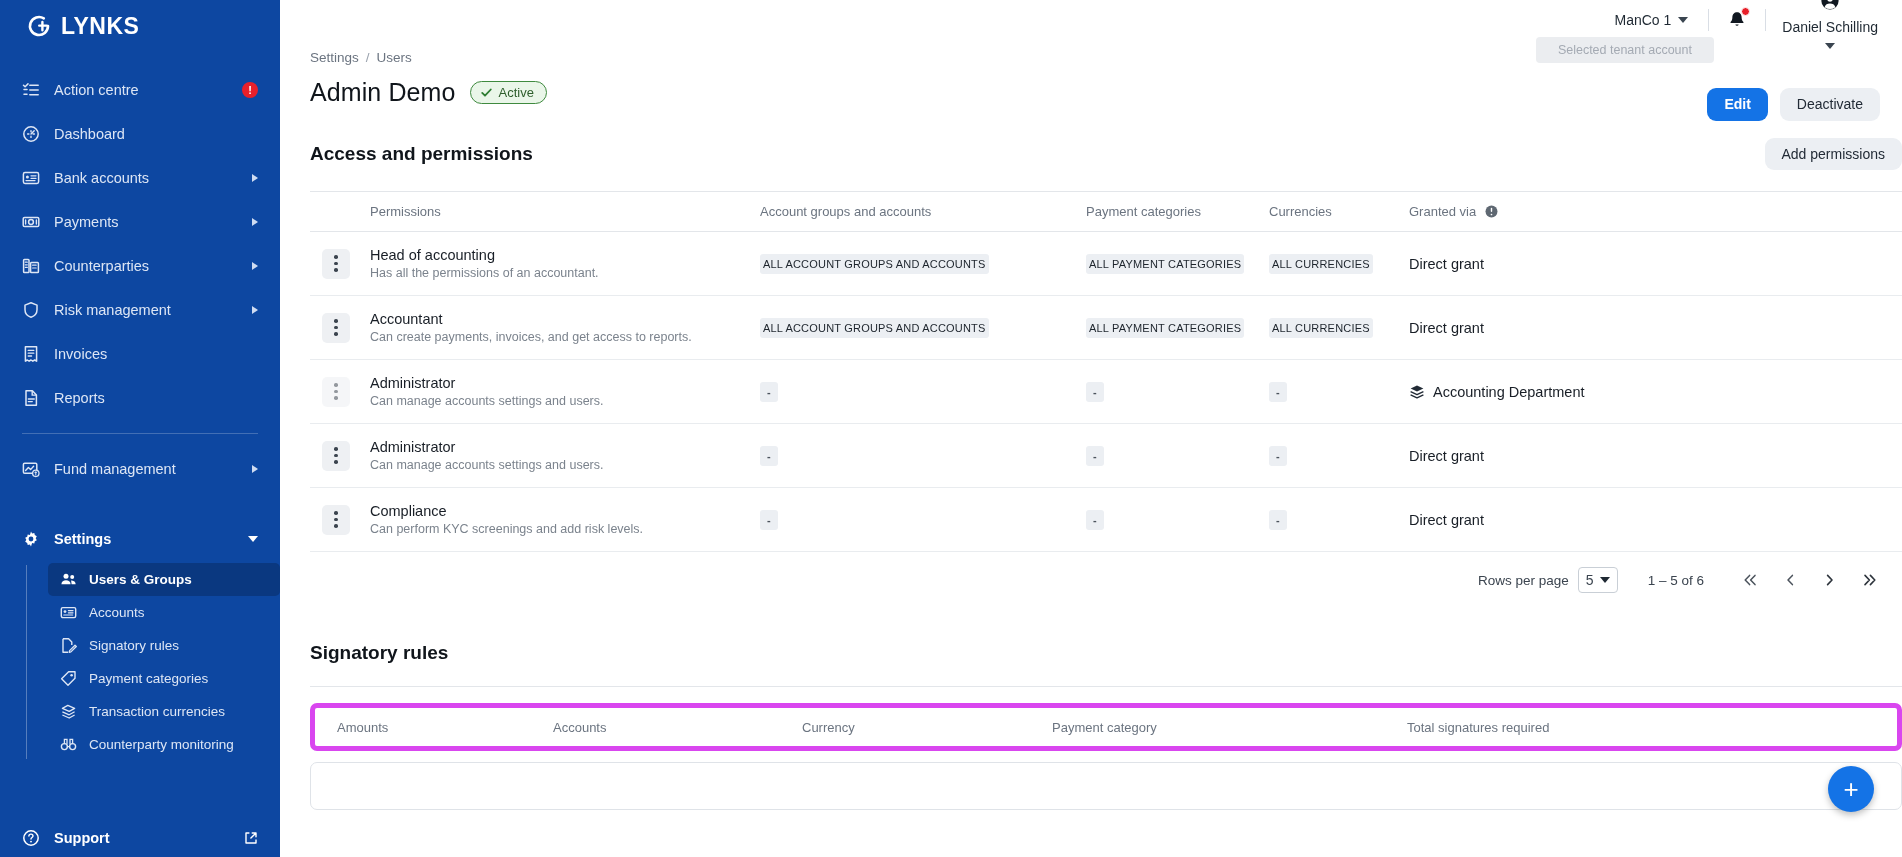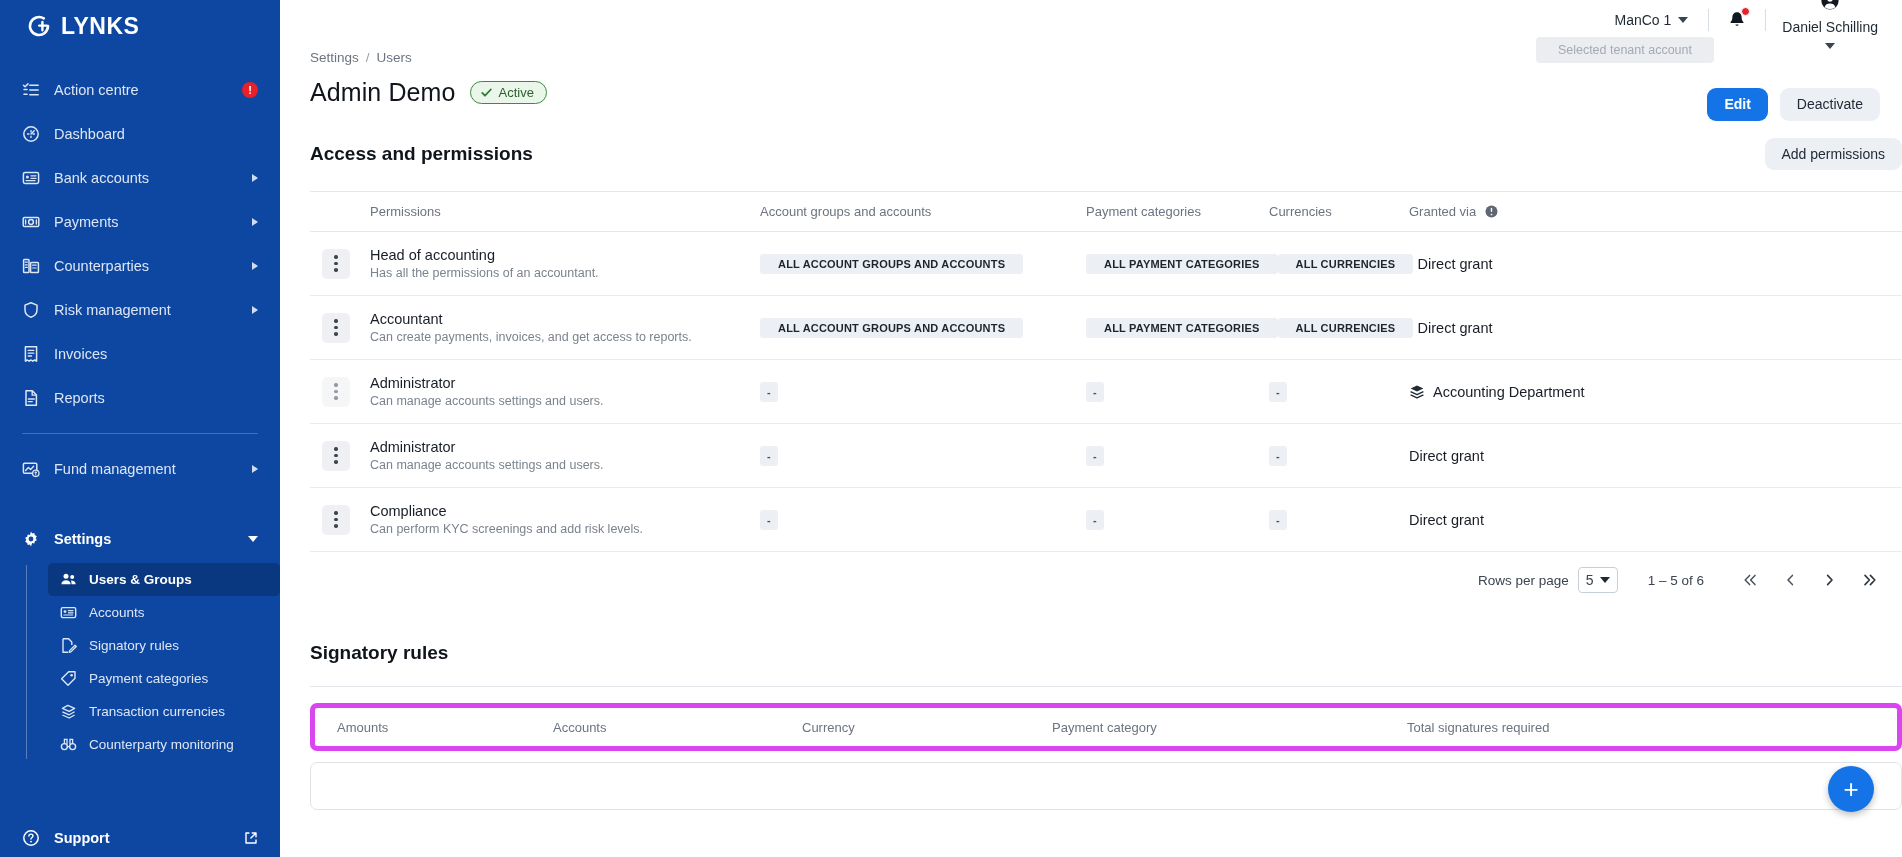--- a/index.html
+++ b/index.html
@@ -224,22 +224,22 @@
     background: #eef0f3;
     display: flex; flex-direction: column; align-items: center; justify-content: center;
     gap: 3px; cursor: pointer;
   }
   .kebab i { width: 3.5px; height: 3.5px; border-radius: 50%; background: #3b444f; display:block; }
   .perm-name { font-size: 14.5px; color: #181e26; }
   .perm-desc { font-size: 12.5px; color: #7b838d; margin-top: 3px; }
   .tag {
     display: inline-block;
     background: #eceff3; color: #1d242c;
-    font-size: 11px; font-weight: bold; letter-spacing: .2px;
-    padding: 4px 18px; border-radius: 3px;
+    font-size: 11px; font-weight: normal; letter-spacing: .2px;
+    padding: 4px 3px; border-radius: 3px;
     white-space: nowrap;
   }
   .tag.dash { font-weight: bold; padding: 4px 7px; color:#4b535c; }
   .grant-cell { display: flex; align-items: center; gap: 8px; font-size: 14.5px; color:#181e26;}
   .info-ico { display:inline-block; vertical-align: -2px; margin-left: 5px; }
 
   
   .pagination {
     display: flex; align-items: center; justify-content: flex-end;
     gap: 0;

